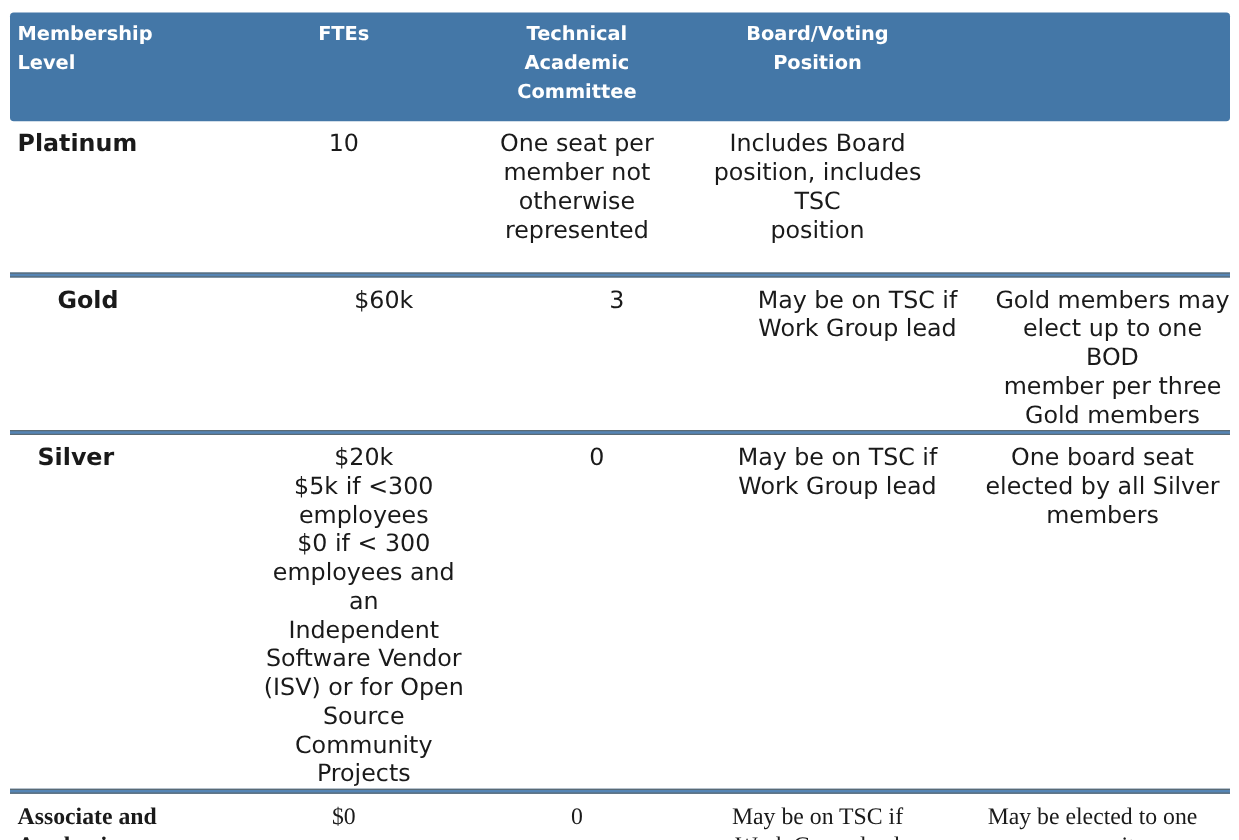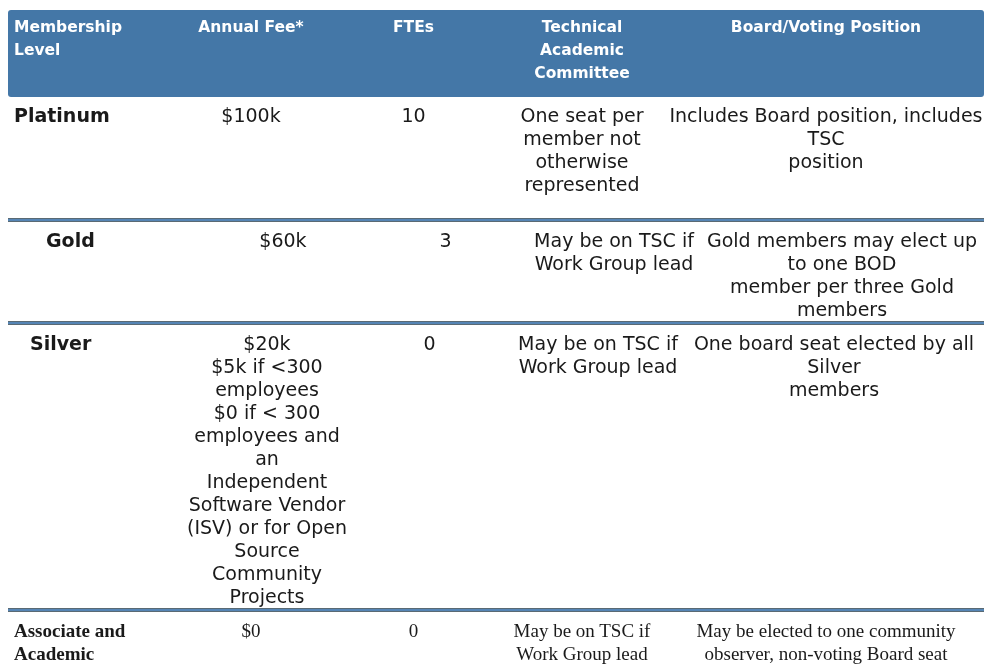--- a/index.html
+++ b/index.html
@@ -11,20 +11,21 @@
     color:#1a1a1a;
     overflow:hidden;
   }
   .tbl{
     position:absolute;left:8px;top:10px;width:976px;
     display:flex;flex-direction:column;
   }
   .row{
     display:grid;
     grid-template-columns:163px 160px 165px 172px 1fr;
+    gap:24px;
   }
   .cell{
     white-space:pre-line;
     font-size:19px;
     line-height:23px;
     padding-top:7px;
     text-align:center;
   }
   .c1{text-align:left;padding-left:6px;font-weight:bold;}
   .header{
@@ -53,31 +54,29 @@
 </style>
 </head>
 <body>
 
 <div class="canvas">
   <div class="tbl">
 
     <div class="row header">
       <div class="cell c1">Membership
 Level</div>
-      <div class="cell c2">Annual Fee*</div>
       <div class="cell c3">FTEs</div>
       <div class="cell c4">Technical
 Academic
 Committee</div>
       <div class="cell c5">Board/Voting Position</div>
     </div>
 
     <div class="row row-platinum">
       <div class="cell c1">Platinum</div>
-      <div class="cell c2">$100k</div>
       <div class="cell c3">10</div>
       <div class="cell c4">One seat per
 member not
 otherwise
 represented</div>
       <div class="cell c5">Includes Board position, includes TSC
 position</div>
     </div>
 
     <div class="divider"></div>

